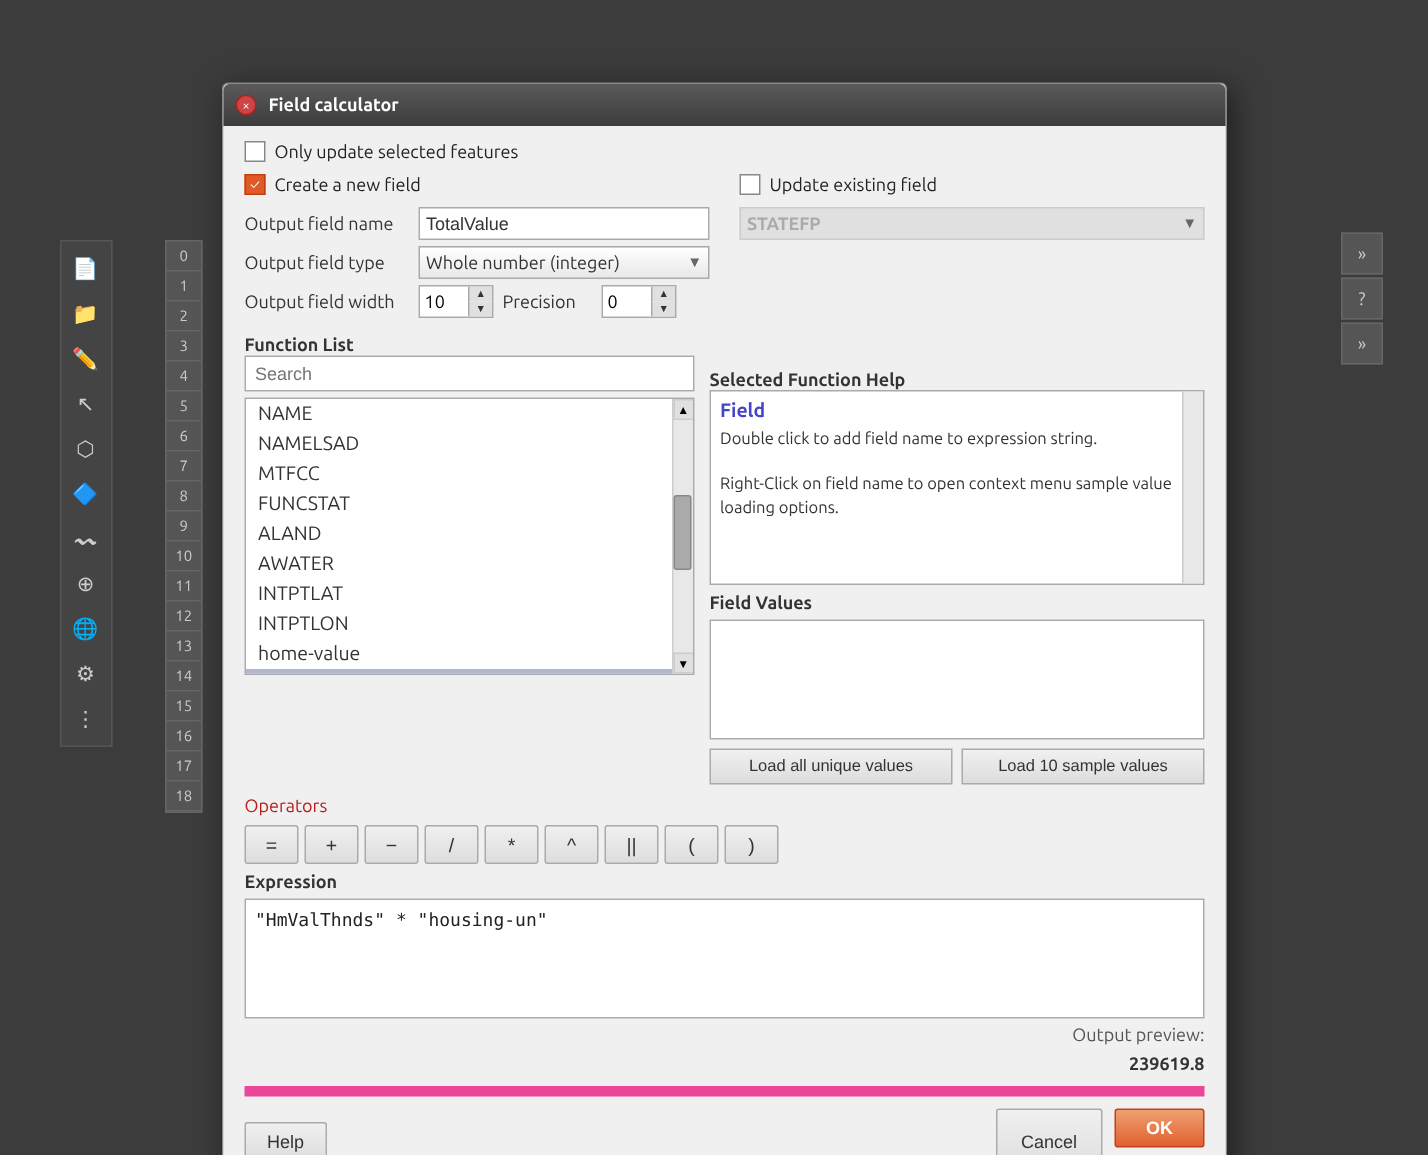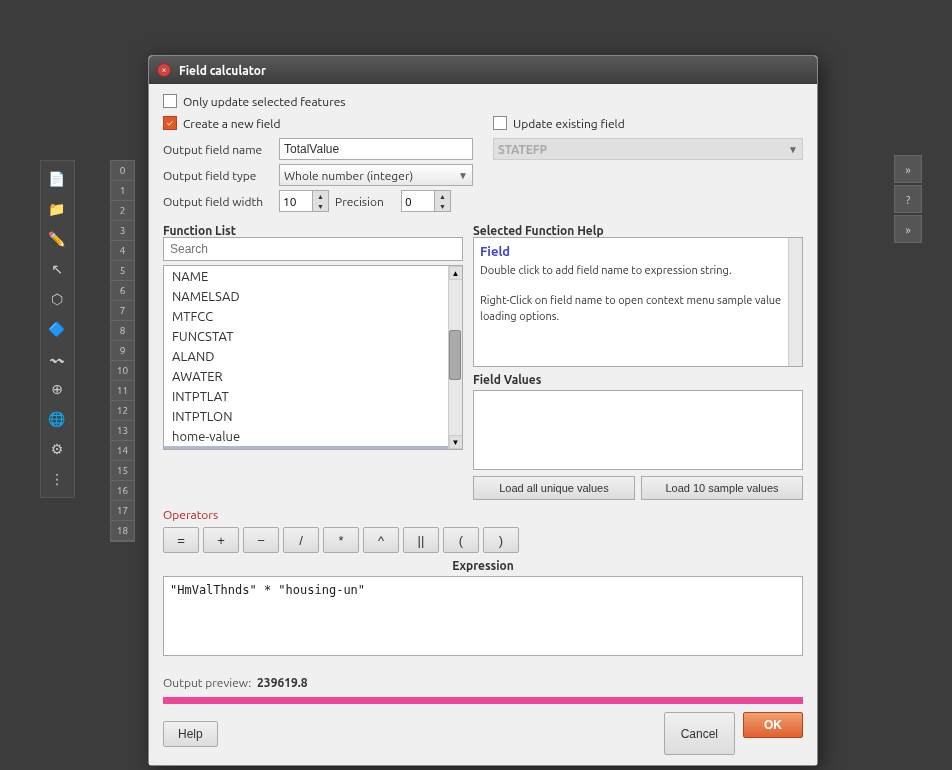--- a/index.html
+++ b/index.html
@@ -320,20 +320,21 @@
       display: flex;
       align-items: center;
       justify-content: center;
       font-size: 8px;
       cursor: pointer;
     }
 
     
     .right-panel {
       flex: 1;
+      margin-top: 23px;
     }
 
     .help-panel {
       border: 1px solid #aaa;
       background: #fff;
       height: 130px;
       overflow: hidden;
       padding: 6px;
       margin-bottom: 6px;
       position: relative;
@@ -427,41 +428,41 @@
     
     .expression-section {
       margin-top: 4px;
     }
 
     .expression-title {
       font-size: 12px;
       font-weight: bold;
       color: #333;
       margin-bottom: 4px;
-      text-align: center;
     }
 
     .expression-box {
       width: 100%;
       height: 80px;
       border: 1px solid #aaa;
       background: #fff;
       padding: 6px;
       font-family: monospace;
       font-size: 12px;
       color: #222;
       resize: none;
     }
 
     
     .output-preview {
       display: flex;
       align-items: flex-end;
       gap: 6px;
-      margin-top: 18px;
+      margin-top: 2px;
+      flex-direction: column;
     }
 
     .output-preview-label {
       font-size: 12px;
       color: #555;
     }
 
     .output-preview-value {
       font-size: 12px;
       color: #333;

